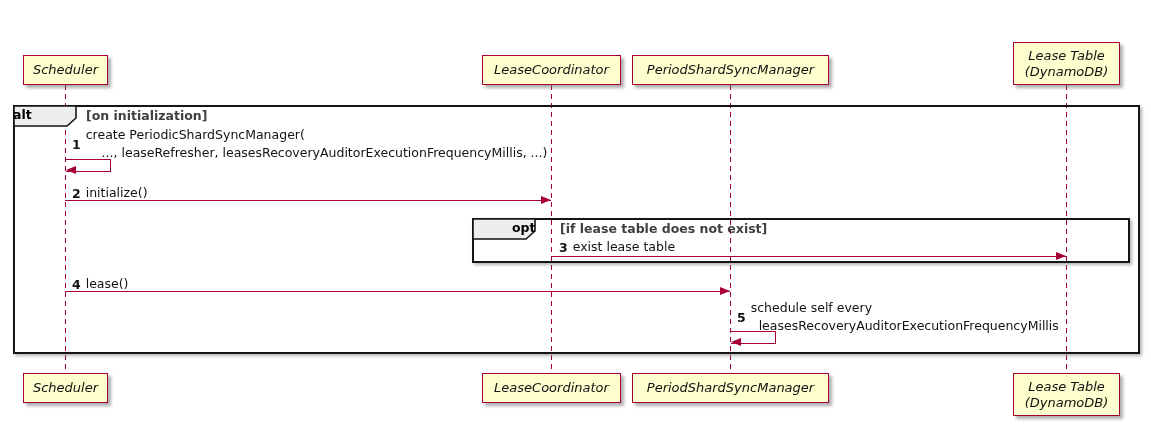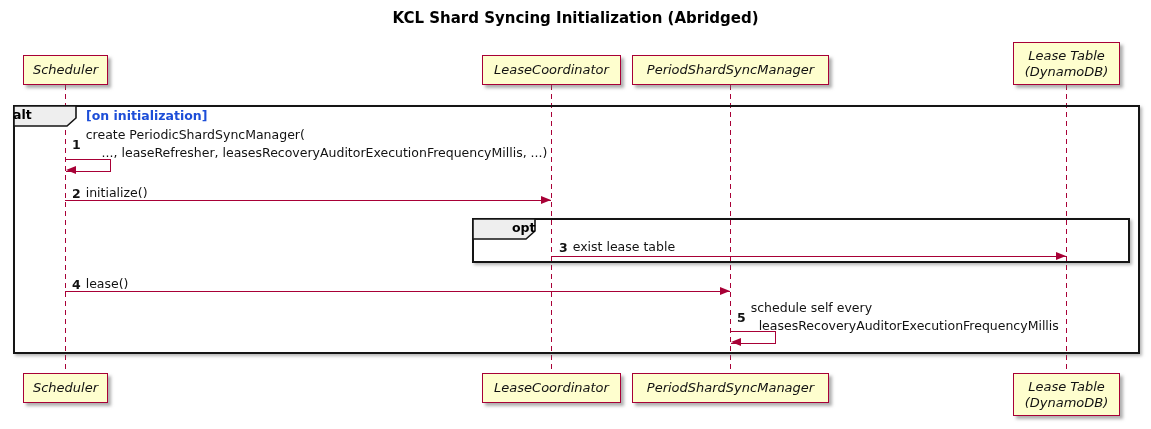--- a/index.html
+++ b/index.html
@@ -43,21 +43,21 @@
     border:2px solid var(--frameborder);
     box-shadow:2px 2px 3px rgba(120,120,120,0.55);
     box-sizing:border-box;
     background:transparent;
   }
   .frame-header-svg{position:absolute;}
   .frame-keyword{
     position:absolute;font-size:12.5px;font-weight:bold;color:#000;
   }
   .frame-cond{
-    position:absolute;font-size:12.5px;font-weight:bold;color:#1d4ed8;white-space:pre;
+    position:absolute;font-size:12.5px;font-weight:bold;color:#404040;white-space:pre;
   }
   .msg{
     position:absolute;display:flex;align-items:center;gap:5px;
     font-size:12.5px;color:var(--ink);
   }
   .msg .num{font-weight:bold;}
   .msg .txt{white-space:pre;line-height:18px;}
   .msg-line{
     position:absolute;height:0;border-top:1.5px solid var(--arrow);
   }
@@ -78,21 +78,20 @@
     border-top:4.5px solid transparent;
     border-bottom:4.5px solid transparent;
     border-right:10px solid var(--arrow);
   }
 </style>
 </head>
 <body>
 
 <div class="canvas">
 
-  <div class="title">KCL Shard Syncing Initialization (Abridged)</div>
 
   <div class="lifeline" style="left:65px;"></div>
   <div class="lifeline" style="left:551px;"></div>
   <div class="lifeline" style="left:730px;"></div>
   <div class="lifeline" style="left:1066px;"></div>
 
   <div class="pbox" style="left:23px;top:55px;width:85px;height:30px;">Scheduler</div>
   <div class="pbox" style="left:482px;top:55px;width:139px;height:30px;">LeaseCoordinator</div>
   <div class="pbox" style="left:632px;top:55px;width:197px;height:30px;">PeriodShardSyncManager</div>
   <div class="pbox" style="left:1013px;top:42px;width:107px;height:43px;">Lease Table
@@ -118,20 +117,21 @@
     <span class="txt">initialize()</span>
   </div>
   <div class="msg-line" style="left:65px;top:200px;width:486px;"></div>
   <div class="arrow-right" style="left:541px;top:196px;"></div>
 
   <div class="frame" style="left:472px;top:218px;width:658px;height:45px;"></div>
   <svg class="frame-header-svg" style="left:472px;top:218px;" width="66" height="23">
     <path d="M1,1 H63 V13 L54,21 H1 Z" fill="#EEEEEE" stroke="#151515" stroke-width="1.6"></path>
   </svg>
   <div class="frame-keyword" style="left:472px;top:220px;width:52px;padding-left:40px;">opt</div>
+  <div class="frame-cond" style="left:560px;top:221px;">[if lease table does not exist]</div>
 
   <div class="msg" style="left:559px;top:238px;">
     <span class="num">3</span>
     <span class="txt">exist lease table</span>
   </div>
   <div class="msg-line" style="left:551px;top:256px;width:515px;"></div>
   <div class="arrow-right" style="left:1056px;top:252px;"></div>
 
   <div class="msg" style="left:72px;top:275px;">
     <span class="num">4</span>

